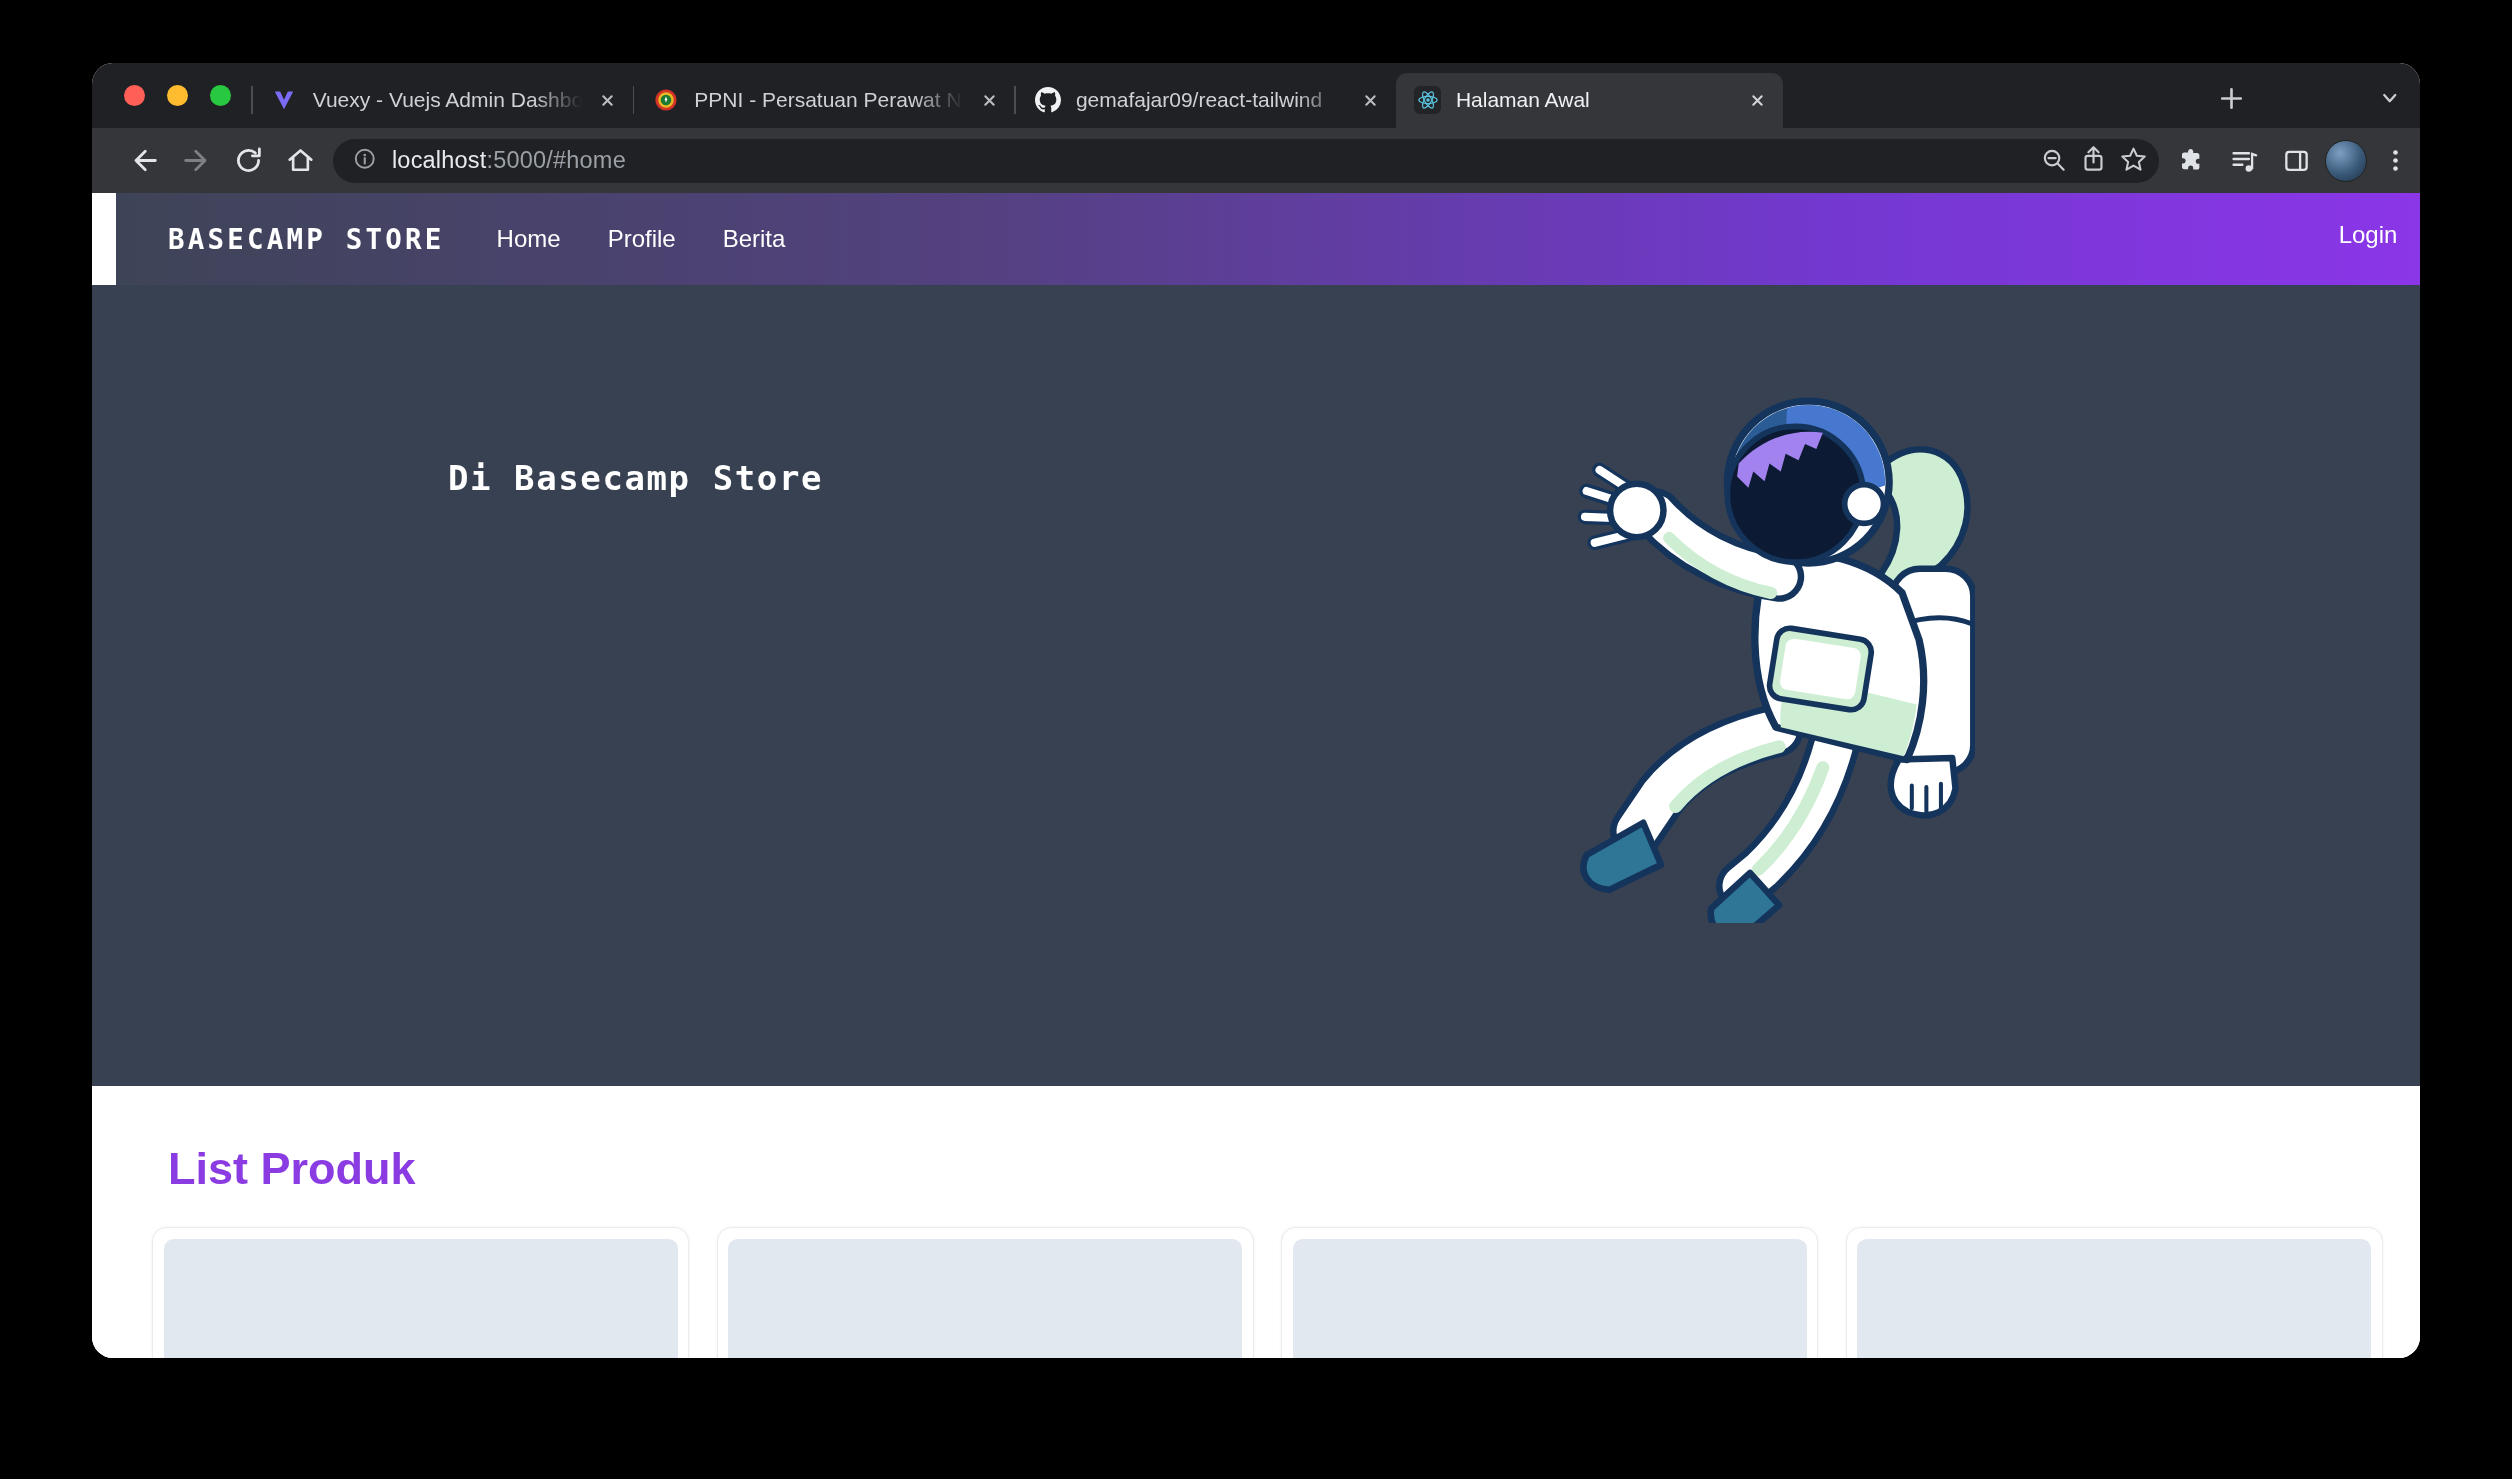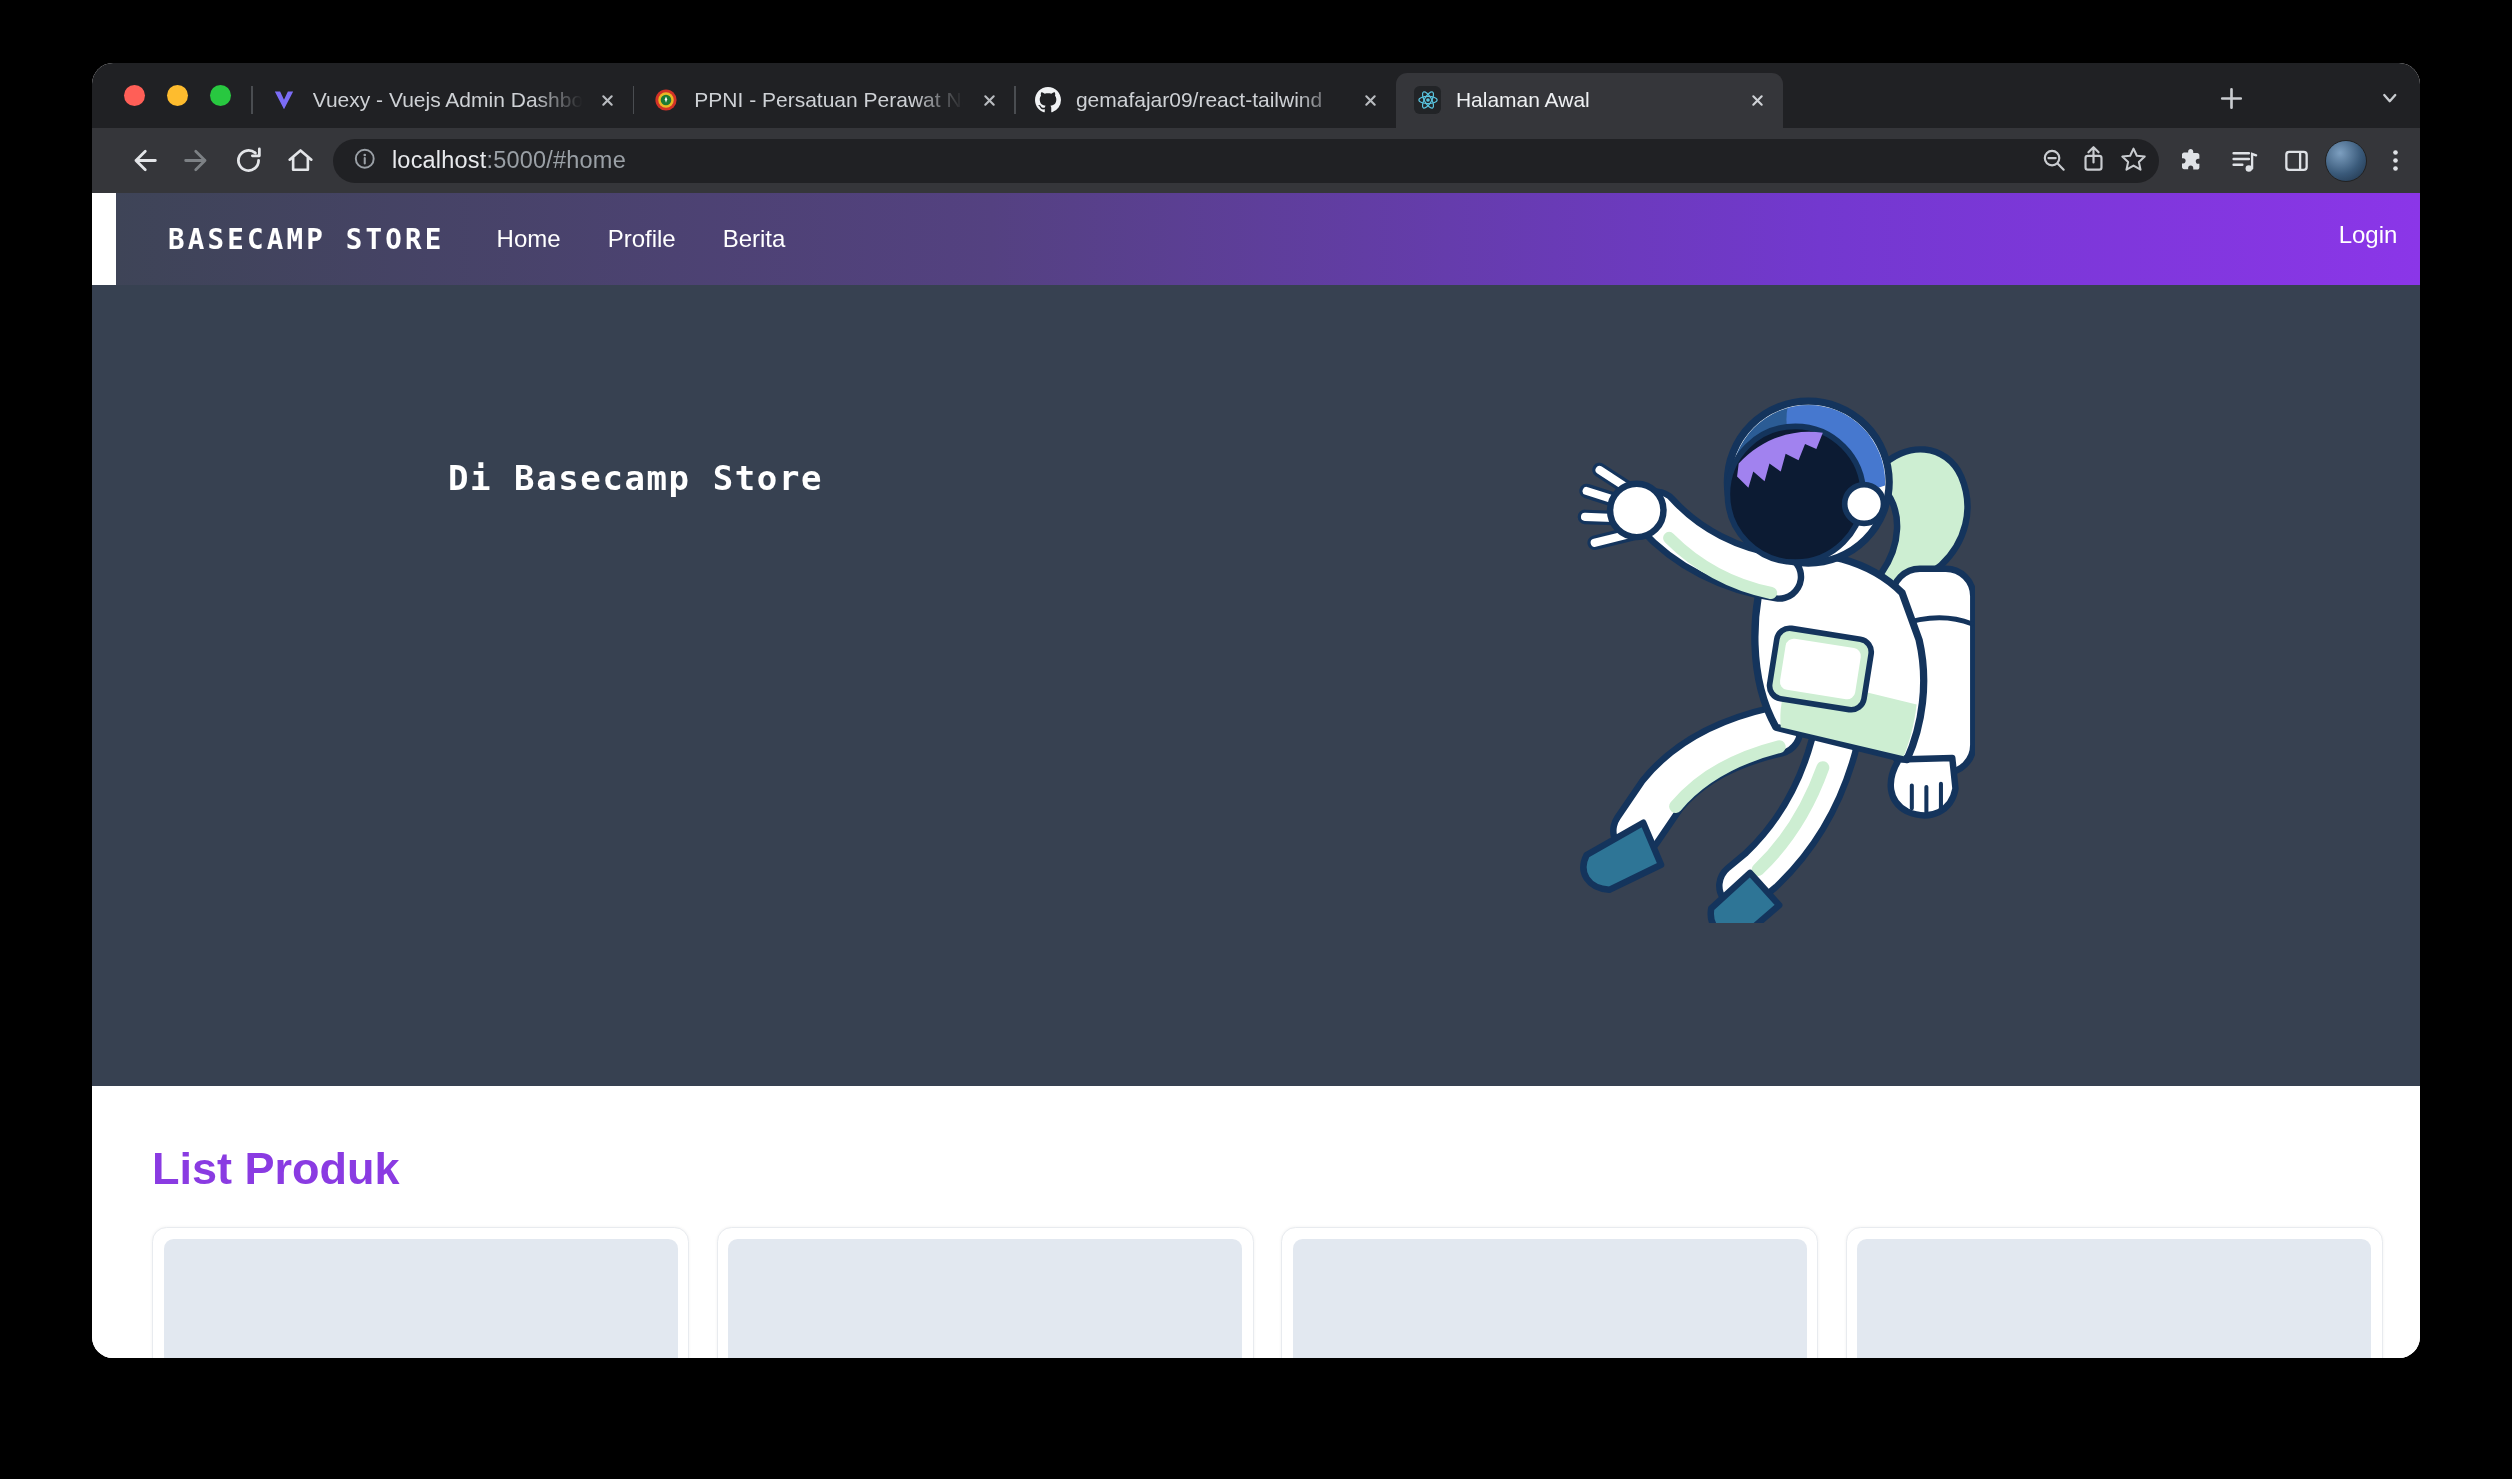--- a/index.html
+++ b/index.html
@@ -56,21 +56,21 @@
 
   .hero { height:801px; background:#374151; position:relative; overflow:hidden; }
   .hero-text { position:absolute; left:351px; top:162px; }
   .hero-title { font-family:"DejaVu Sans Mono",monospace; font-weight:bold; font-size:107px;
                 letter-spacing:-1.6px; word-spacing:21px; color:#e3499c; line-height:1.05; white-space:nowrap; }
   .hero-sub { font-family:"DejaVu Sans Mono",monospace; font-weight:bold; font-size:34px;
               letter-spacing:1.6px; color:#fff; margin-top:11.3px; margin-left:4.9px; }
   .astro { position:absolute; left:1446px; top:96px; width:437px; height:542px; }
 
   .products { padding:57px 32px 0 60px; }
-  .products-head { display:flex; align-items:center; justify-content:space-between; }
+  .products-head { display:flex; align-items:center; justify-content:space-between;margin-left:16px; }
   .products-title { font-size:45px; font-weight:bold; color:#8a3be2; }
   .searchbar { display:flex; height:71px; }
   .search-input { width:441px; height:71px; background:#f4f5f7; border:1.6px solid #e7e9ed; border-right:none;
                   border-radius:8px 0 0 8px; font-family:"DejaVu Sans Mono",monospace; font-size:24px;
                   color:#374151; padding:0 21px; outline:none; }
   .search-input::placeholder { color:#8c94a3; }
   .search-btn { width:73px; height:71px; background:#8b3ce5; border:none; border-radius:6.5px 8px 8px 6.5px;
                 display:flex; align-items:center; justify-content:center; cursor:pointer; }
   .cards { display:flex; gap:27.5px; margin-top:32px; }
   .card { width:537px; height:340px; background:#fff; border:1.6px solid #e8ebef; border-radius:14.6px;

